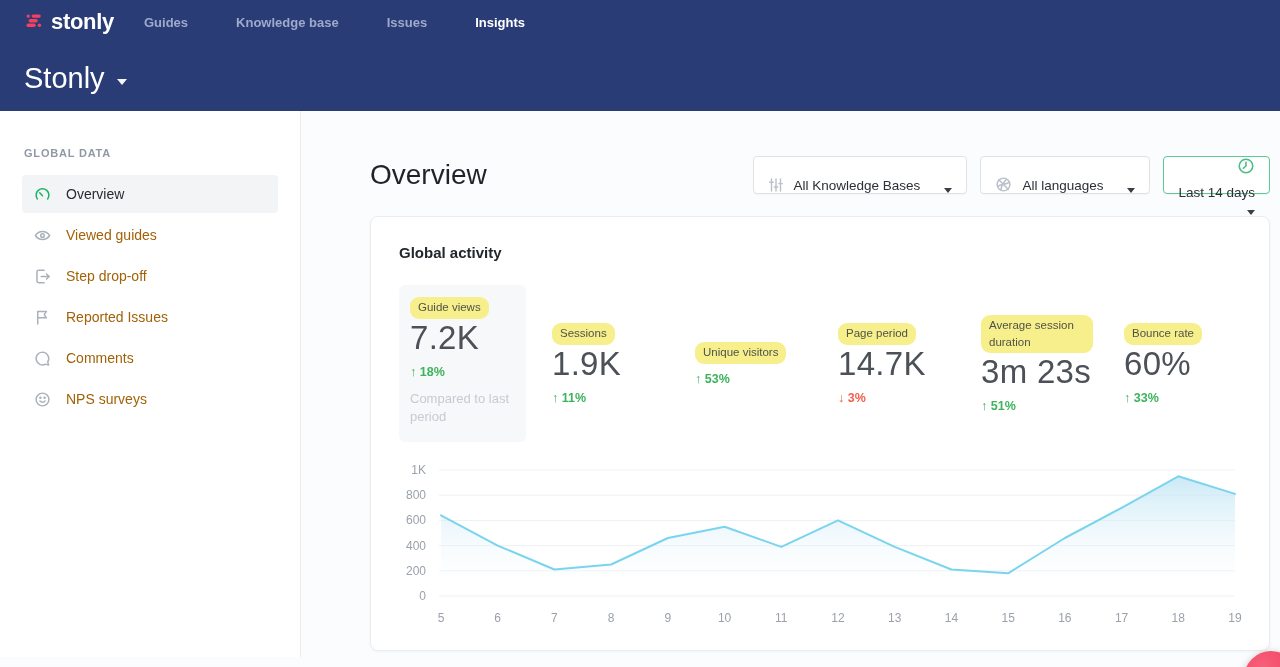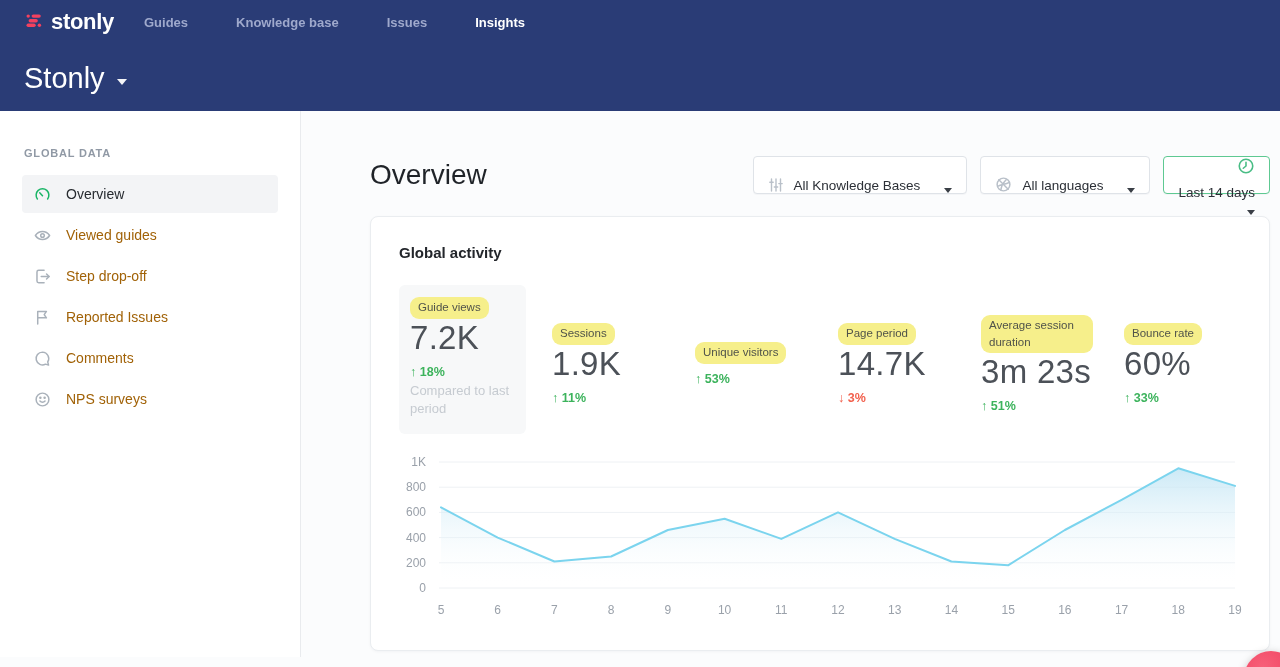--- a/index.html
+++ b/index.html
@@ -100,21 +100,21 @@
     padding:2px 8px 3px; border-radius:9px; max-width:112px;
   }
   .metric-value{
     font-size:33px; font-weight:400;
     color:#4c5158; letter-spacing:.3px;
   }
   .metric-change{ margin-top:8px; font-size:12.5px; font-weight:600; color:var(--green); }
   .metric-change::before{ content:"\2191\00a0"; }
   .metric.down .metric-change{ color:var(--red); }
   .metric.down .metric-change::before{ content:"\2193\00a0"; }
-  .metric-note{ margin-top:3px; font-size:13px; line-height:1.4; color:#c6cbd1; }
+  .metric-note{ margin-top:11px; font-size:13px; line-height:1.4; color:#c6cbd1; }
 
   .chart-wrap{ margin-top:16px; }
   .chart-wrap svg text{ font-family:"Liberation Sans", sans-serif; font-size:12px; fill:#9aa1aa; }
 
   
   .chat-bubble{
     position:absolute; left:1244px; top:651px; width:54px; height:54px;
     border-radius:50%; background:radial-gradient(circle at 35% 30%, #f76079, #ee3556);
     box-shadow:0 2px 8px rgba(0,0,0,.25); cursor:pointer;
   }

